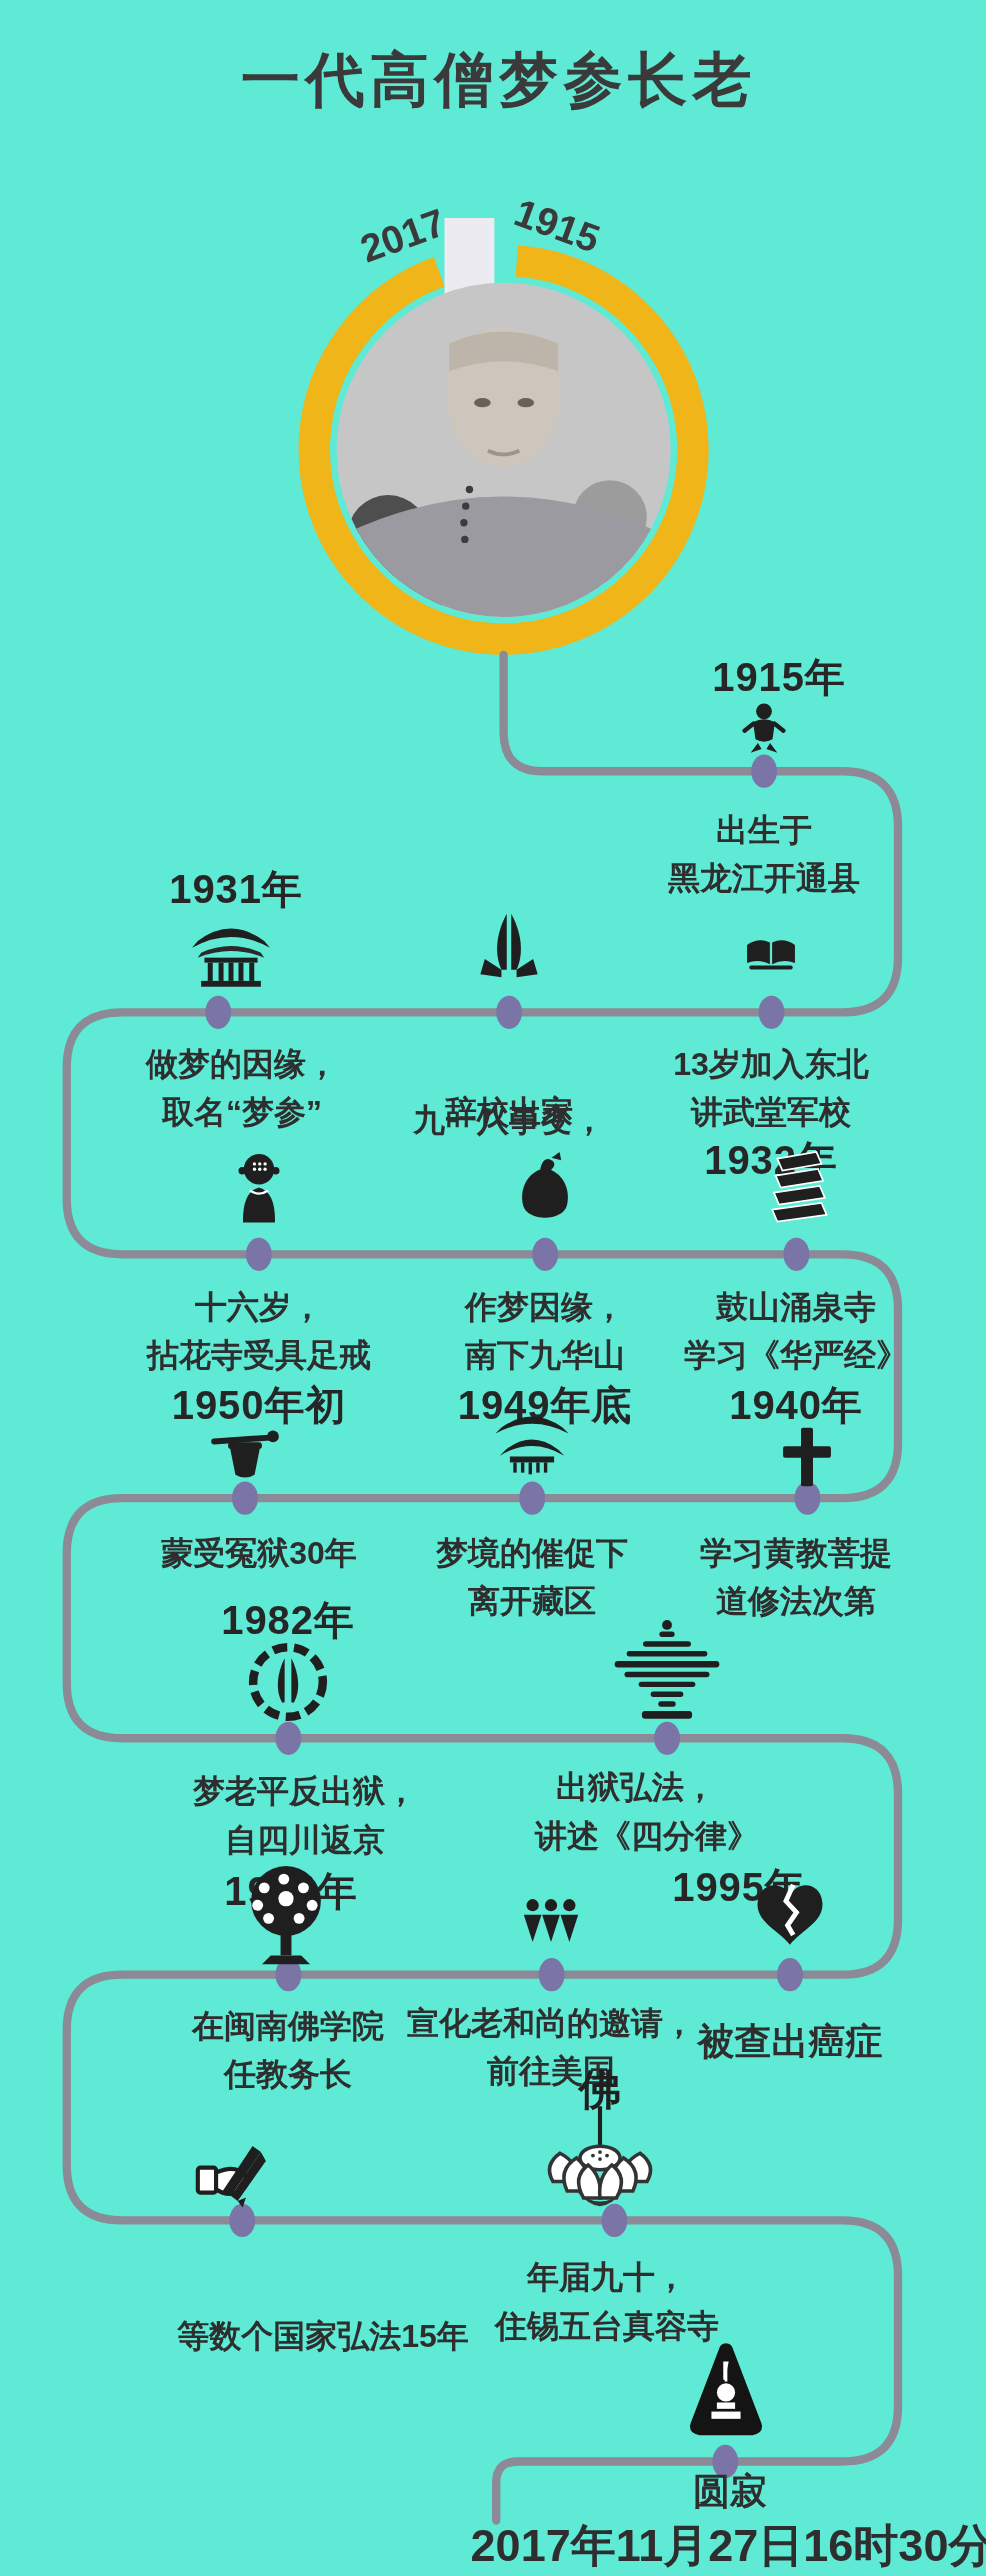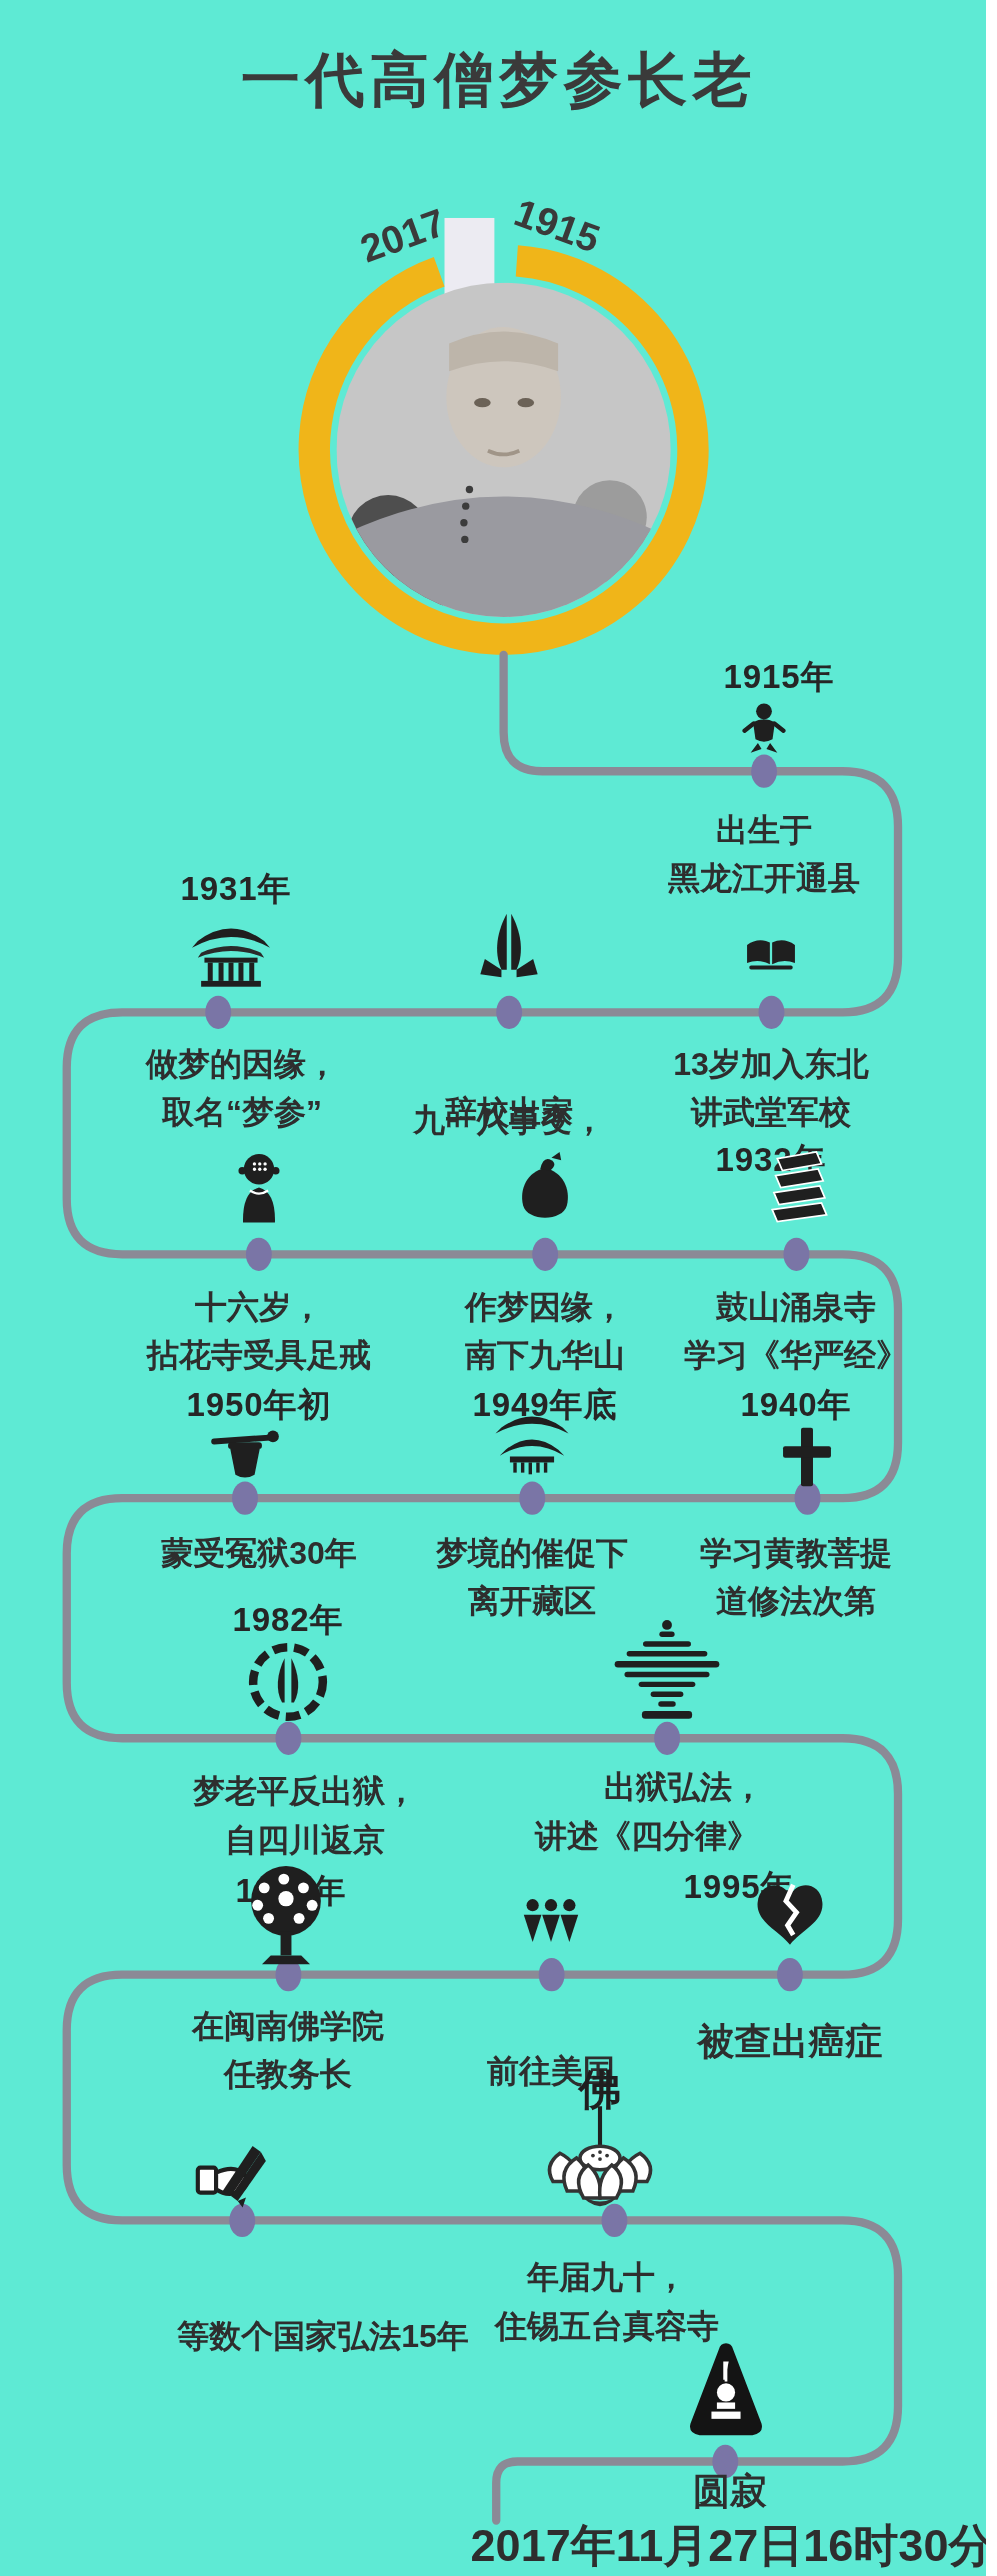--- a/index.html
+++ b/index.html
@@ -1,21 +1,21 @@
 <!DOCTYPE html>
 <html style="font-size:14.8px"><head>
 <meta charset="utf-8">
 <style>
   html,body{margin:0;padding:0;background:#ffffff;}
   #canvas{position:relative;width:986px;height:2576px;background:#5eead4;overflow:hidden;
           font-family:"Liberation Sans","DejaVu Sans",sans-serif;}
   #wire{position:absolute;left:0;top:0;}
   .lbl{position:absolute;transform:translate(-50%,-50%);font-weight:700;color:#2e2e2e;
        font-size:32px;white-space:nowrap;line-height:1.15;text-align:center;}
-  .y{font-size:33px;color:#262626;letter-spacing:0.9px;}
+  .y{font-size:40px;color:#262626;letter-spacing:0.9px;}
   .big{font-size:37px;}
   #page-title{position:absolute;left:499px;top:81px;transform:translate(-50%,-50%);
        font-size:59px;font-weight:700;color:#3a3a3a;letter-spacing:5.5px;white-space:nowrap;}
   .ring-year{position:absolute;font-size:39px;font-weight:700;color:#3a3a3a;}
   #ring-year-start{left:557px;top:226px;transform:translate(-50%,-50%) rotate(20deg);}
   #ring-year-end{left:403px;top:236px;transform:translate(-50%,-50%) rotate(-20deg);}
   .icon{position:absolute;transform:translate(-50%,-50%);}
 </style>
 </head>
 <body>
@@ -304,33 +304,34 @@
   <svg class="icon" style="left:288px;top:1682px" width="85" height="91" viewBox="0 0 92 98">
       <use href="#sym-prayer-wreath"></use>
     </svg>
   <div class="lbl" style="left:305px;top:1791px">梦老平反出狱，</div>
   <div class="lbl" style="left:305px;top:1840px">自四川返京</div>
   <div class="lbl y" style="left:291px;top:1891px">1984年</div>
 
   <svg class="icon" style="left:667px;top:1674px" width="111" height="109" viewBox="0 0 120 118">
       <use href="#sym-mandala"></use>
     </svg>
-  <div class="lbl" style="left:684px;top:1787px">出狱弘法，</div>
+  <div class="lbl" style="left:636px;top:1787px">出狱弘法，</div>
   <div class="lbl" style="left:647px;top:1836px">讲述《四分律》</div>
   <div class="lbl y" style="left:739px;top:1887px">1995年</div>
 
   <svg class="icon" style="left:286px;top:1914px" width="109" height="109" viewBox="0 0 118 118">
       <use href="#sym-tree"></use>
     </svg>
   <div class="lbl" style="left:288px;top:2026px">在闽南佛学院</div>
   <div class="lbl" style="left:288px;top:2074px">任教务长</div>
 
   <svg class="icon" style="left:551px;top:1927px" width="92" height="68" viewBox="0 0 100 74">
       <use href="#sym-three-people"></use>
     </svg>
+  <div class="lbl" style="left:551px;top:2023px">宣化老和尚的邀请，</div>
   <div class="lbl" style="left:551px;top:2071px">前往美国</div>
 
   <svg class="icon" style="left:790px;top:1914px" width="85" height="81" viewBox="0 0 92 88">
       <use href="#sym-broken-heart"></use>
     </svg>
   <div class="lbl big" style="left:790px;top:2042px">被查出癌症</div>
 
   <svg class="icon" style="left:236px;top:2171px" width="100" height="83" viewBox="0 0 108 90">
       <use href="#sym-writing-hand"></use>
     </svg>

